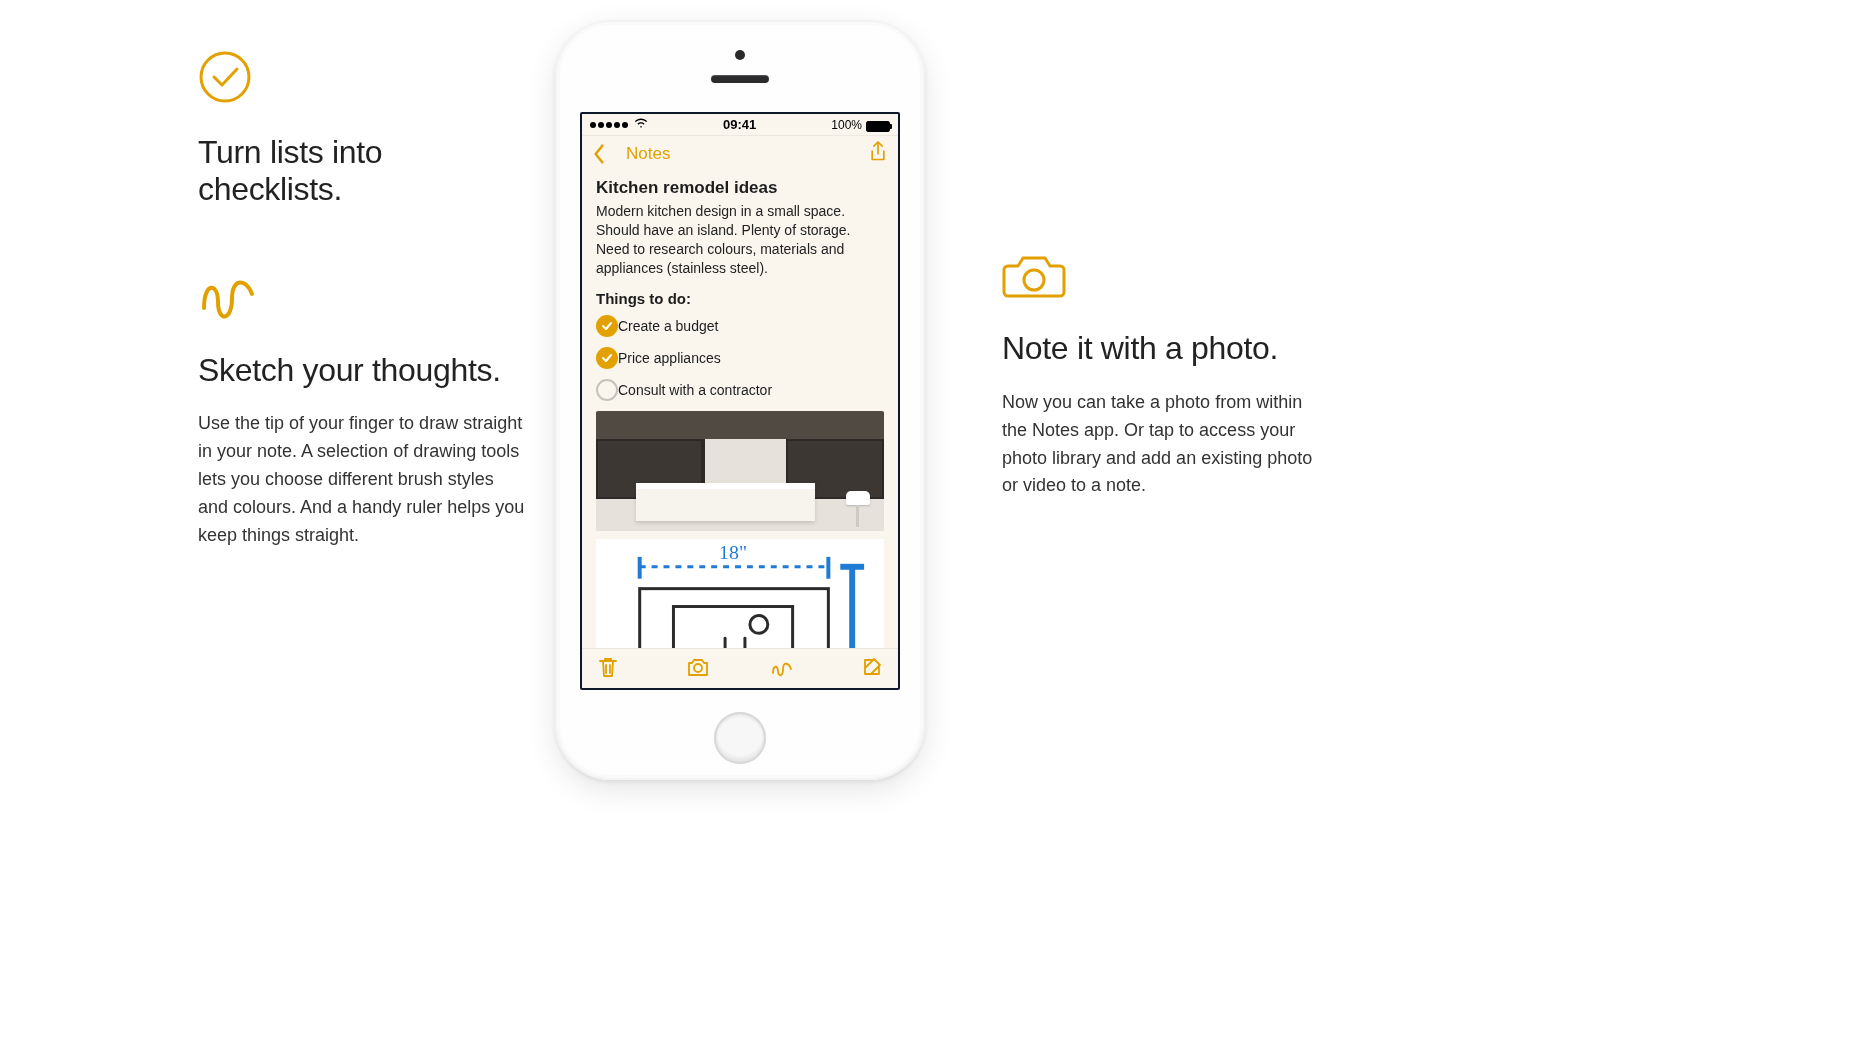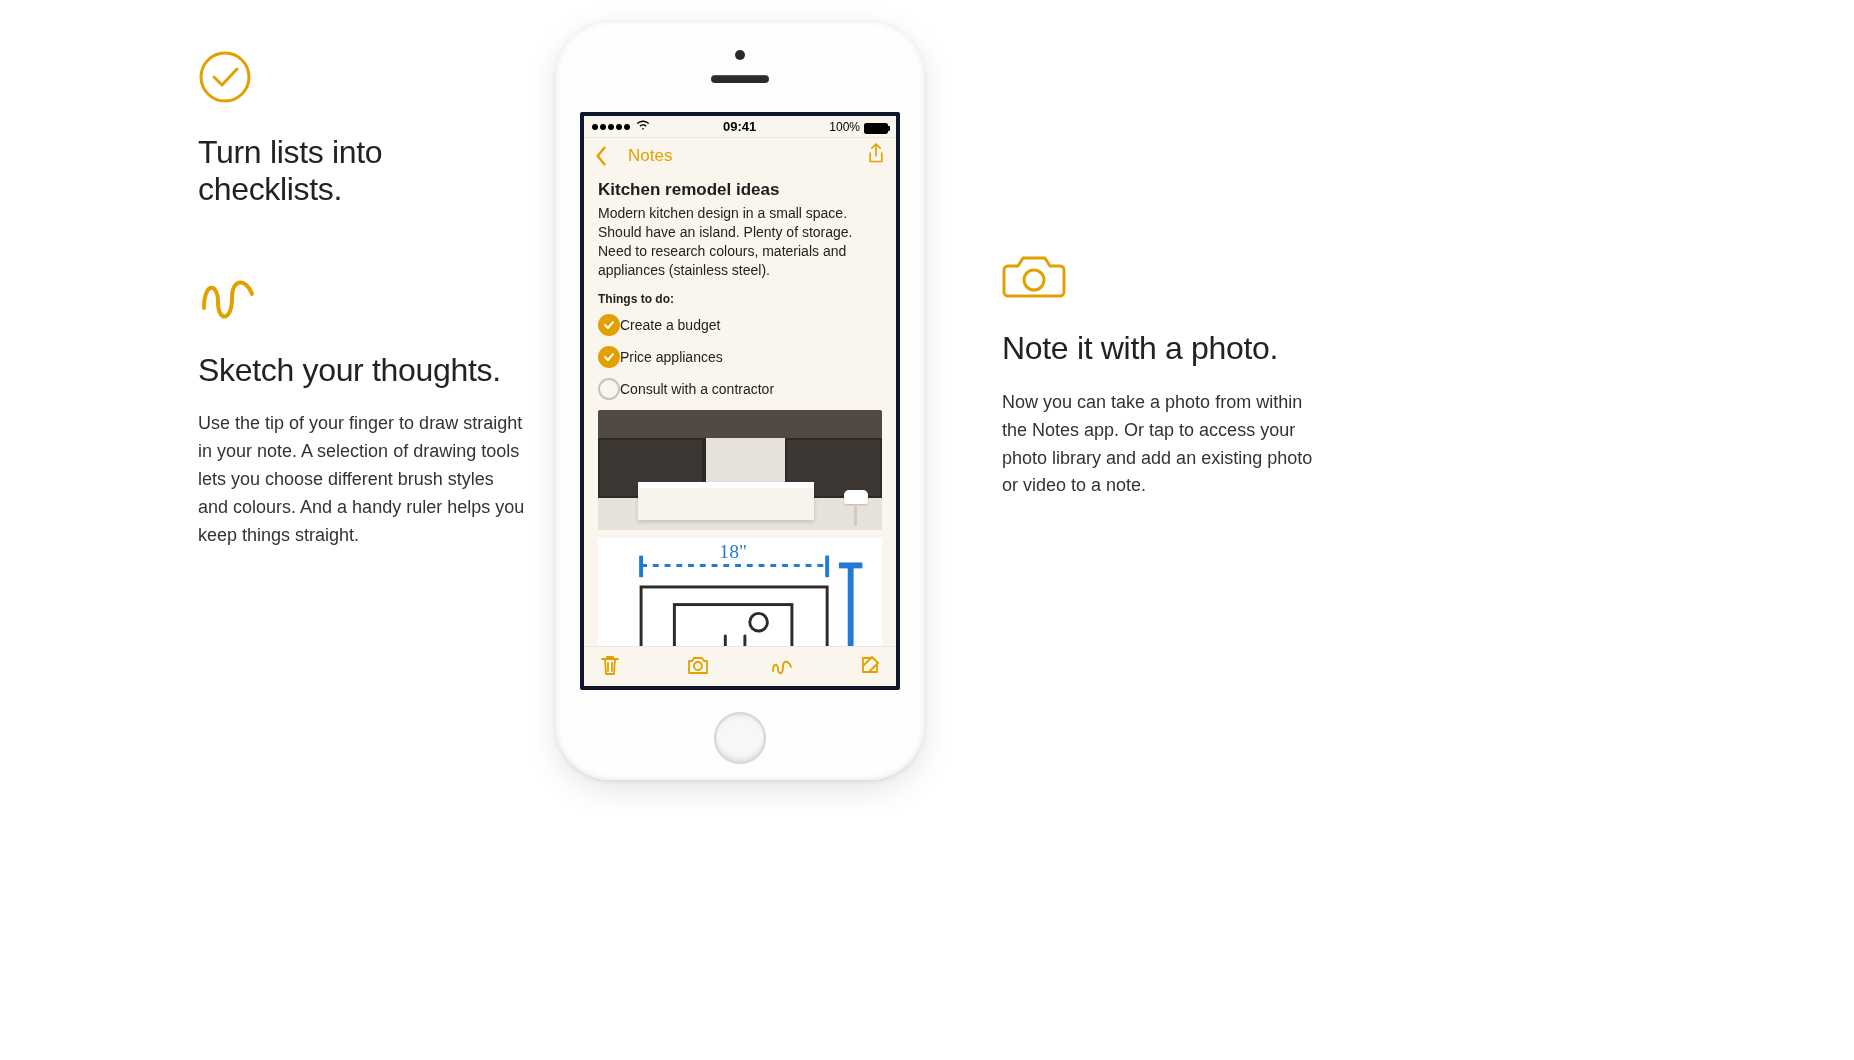--- a/index.html
+++ b/index.html
@@ -25,21 +25,21 @@
   
   .camera-icon { width: 64px; height: 48px; }
   .camera-icon svg { width: 64px; height: 48px; }
 
   
   .phone { position: absolute; left: 555px; top: 20px; width: 370px; height: 760px; border-radius: 56px; background: #fefefe;
            box-shadow: 0 2px 4px rgba(0,0,0,0.08), 0 10px 30px rgba(0,0,0,0.10), inset 0 0 0 2px #f3f3f3, inset 0 0 0 5px #fafafa; }
   .phone .speaker { position: absolute; top: 55px; left: 50%; transform: translateX(-50%); width: 58px; height: 8px; border-radius: 4px; background: #2b2b2d; box-shadow: inset 0 1px 1px rgba(255,255,255,0.2); }
   .phone .camera-dot { position: absolute; top: 30px; left: 50%; transform: translateX(-50%); width: 10px; height: 10px; border-radius: 50%; background: #2a2a2c; }
   .phone .home-btn { position: absolute; bottom: 16px; left: 50%; transform: translateX(-50%); width: 52px; height: 52px; border-radius: 50%; background: radial-gradient(circle at 50% 40%, #f7f7f7 55%, #e4e4e4 70%); box-shadow: inset 0 0 0 2px #d9d9d9, inset 0 2px 4px rgba(0,0,0,0.15); }
-  .phone .screen { position: absolute; top: 92px; left: 25px; right: 25px; bottom: 90px; border: 4px solid #0f172a; border-radius: 2px; background: #faf6ee; overflow: hidden; }
+  .phone .screen { position: absolute; top: 92px; left: 25px; right: 25px; bottom: 90px; border: 2px solid #0f172a; border-radius: 2px; background: #faf6ee; overflow: hidden; }
 
   
   .statusbar { height: 22px; background: #faf6ee; display: flex; align-items: center; justify-content: space-between; padding: 0 8px; font-size: 12px; color: #000; border-bottom: 1px solid rgba(0,0,0,0.05); }
   .statusbar .left, .statusbar .right { display: flex; align-items: center; gap: 6px; }
   .statusbar .signal { display: flex; gap: 2px; }
   .statusbar .signal span { width: 6px; height: 6px; border-radius: 50%; background: #000; }
   .statusbar .wifi svg { width: 14px; height: 14px; }
   .statusbar .batt { display: flex; align-items: flex-end; gap: 4px; }
   .statusbar .batt-icon { width: 24px; height: 11px; border: 1px solid #000; border-radius: 2px; position: relative; }
   .statusbar .batt-icon::after { content: ""; position: absolute; right: -3px; top: 2px; width: 2px; height: 5px; background: #000; border-radius: 0 1px 1px 0; }
@@ -49,21 +49,21 @@
   
   .navbar { height: 36px; display: flex; align-items: center; justify-content: space-between; padding: 0 10px; }
   .navbar .back { display: flex; align-items: center; color: #e2a100; font-size: 17px; font-weight: 500; gap: 20px; }
   .navbar .back svg { width: 14px; height: 20px; }
   .navbar .share svg { width: 20px; height: 24px; }
 
   
   .note { padding: 6px 14px 0 14px; color: #1d1d1f; }
   .note .title { font-size: 17px; font-weight: 700; margin-bottom: 4px; }
   .note .body { font-size: 14px; line-height: 1.35; margin-bottom: 12px; color: #222; }
-  .note .subhead { font-size: 12px; font-weight: 700; margin-bottom: 8px; }
+  .note .subhead { font-size: 15px; font-weight: 700; margin-bottom: 8px; }
   .note .checklist { list-style: none; }
   .note .checklist li { display: flex; align-items: center; gap: 0; font-size: 14px; margin-bottom: 10px; }
   .note .bullet { width: 22px; height: 22px; border-radius: 50%; display: flex; align-items: center; justify-content: center; flex-shrink: 0; }
   .note .bullet.checked { background: #e2a100; }
   .note .bullet.checked svg { width: 12px; height: 12px; }
   .note .bullet.unchecked { border: 2px solid #c7c3ba; }
 
   
   .kitchen { margin: 6px 14px 8px 14px; height: 120px; border-radius: 2px; overflow: hidden; position: relative; background: linear-gradient(#e8e5df 0%, #d8d3cb 100%); }
   .kitchen .back-wall { position:absolute; inset:0; background: linear-gradient(#514a43 0 28px, transparent 28px), #e6e2db; }

